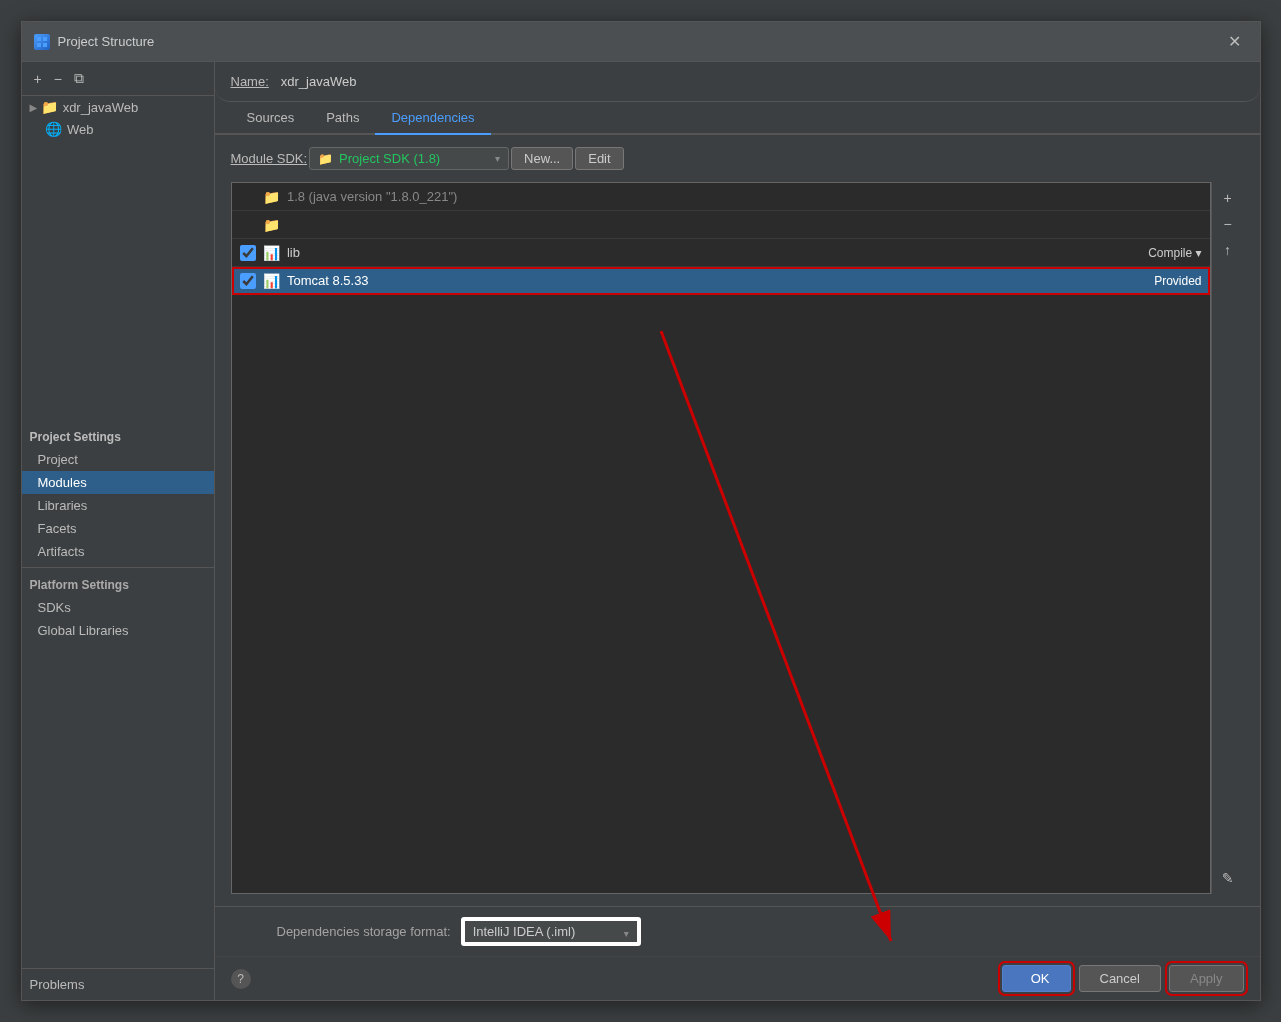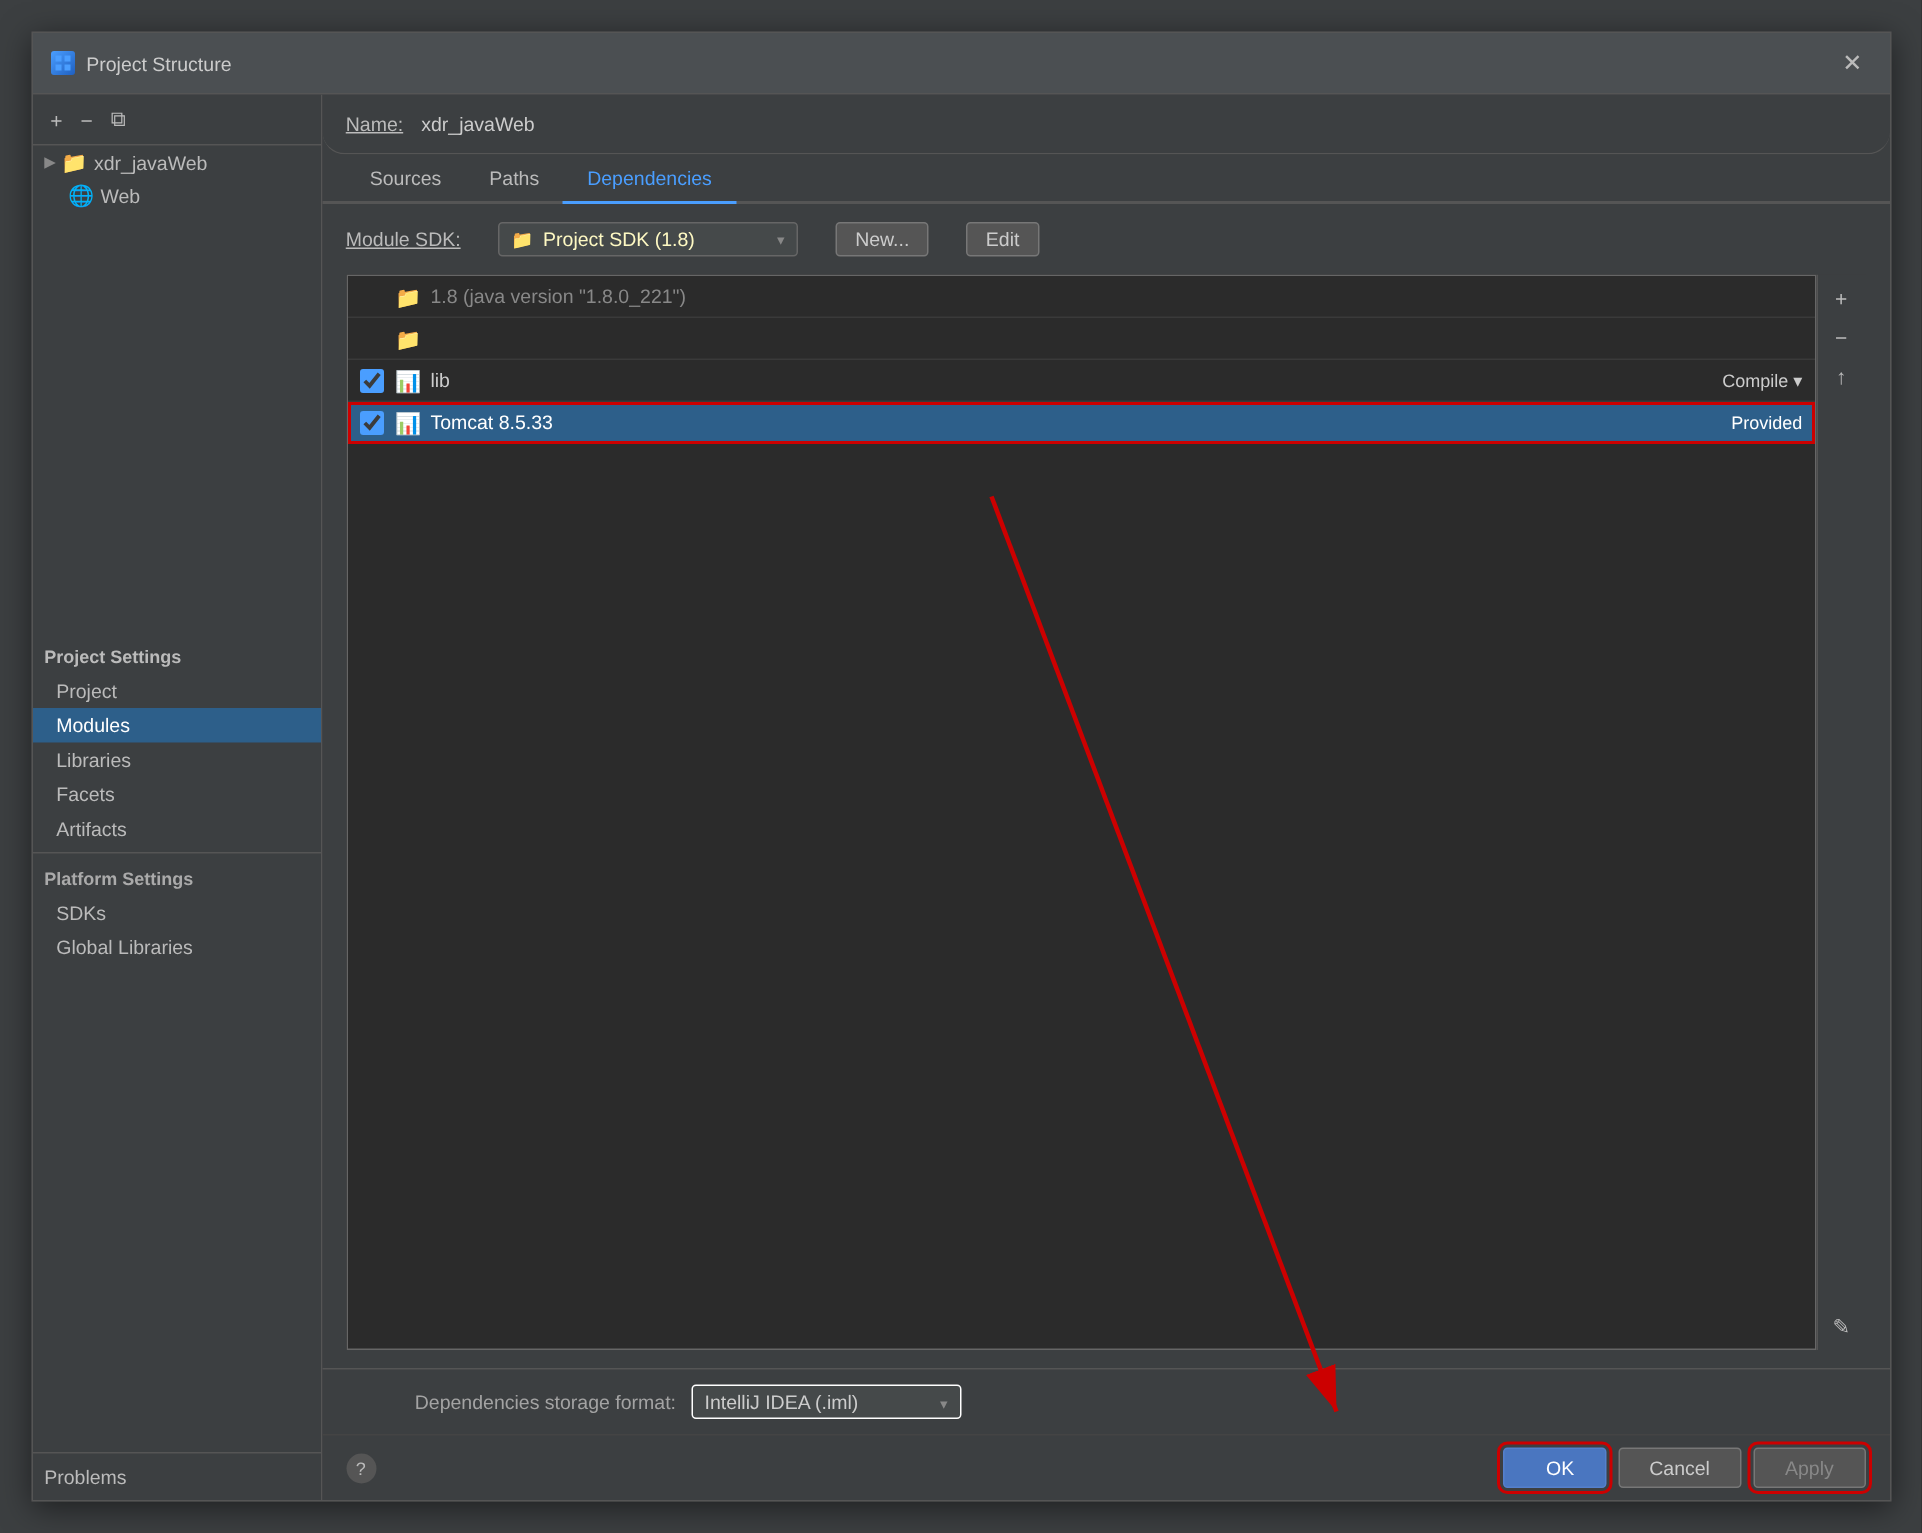--- a/index.html
+++ b/index.html
@@ -179,21 +179,21 @@
       flex: 1;
       display: flex;
       flex-direction: column;
       padding: 12px 16px;
       overflow: hidden;
     }
 
     .sdk-row {
       display: flex;
       align-items: center;
-      gap: 25px;
+      gap: 2px;
       margin-bottom: 12px;
     }
 
     .sdk-label {
       color: #bbbbbb;
       font-size: 13px;
       text-decoration: underline;
     }
 
     .sdk-dropdown {
@@ -203,21 +203,21 @@
       border: 1px solid #666;
       border-radius: 3px;
       padding: 3px 8px;
       cursor: pointer;
       gap: 6px;
       min-width: 200px;
     }
 
     .sdk-icon { font-size: 12px; }
 
-    .sdk-dropdown-text { color: #fef9c3; font-size: 13px; flex: 1; }
+    .sdk-dropdown-text { color: #22c55e; font-size: 13px; flex: 1; }
 
     .sdk-arrow { color: #888; font-size: 10px; }
 
     .sdk-button {
       background: #555;
       border: 1px solid #777;
       color: #cccccc;
       padding: 3px 12px;
       border-radius: 3px;
       cursor: pointer;
@@ -304,21 +304,21 @@
       align-items: center;
       gap: 10px;
     }
 
     .storage-label { color: #a3a3a3; font-size: 13px; margin-left: 46px; }
 
     .storage-dropdown {
       display: flex;
       align-items: flex-end;
       background: #45494a;
-      border: 1px solid #ffffff;
+      border: 4px solid #ffffff;
       border-radius: 3px;
       padding: 3px 8px;
       cursor: pointer;
       gap: 6px;
       min-width: 180px;
     }
 
     .storage-text { color: #cccccc; font-size: 13px; flex: 1; }
     .storage-arrow { color: #888; font-size: 10px; }
 

